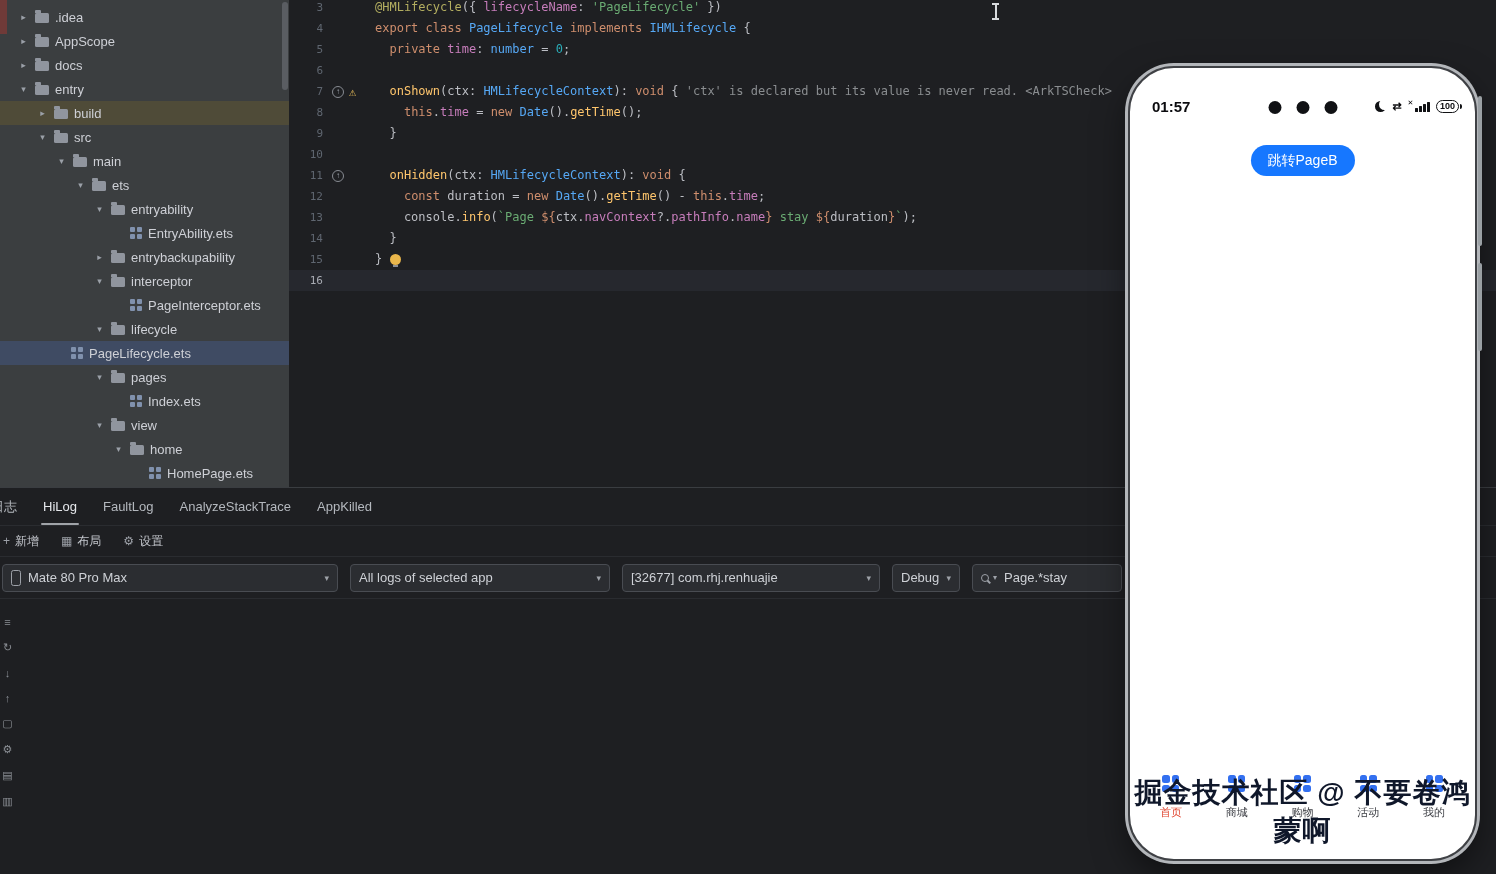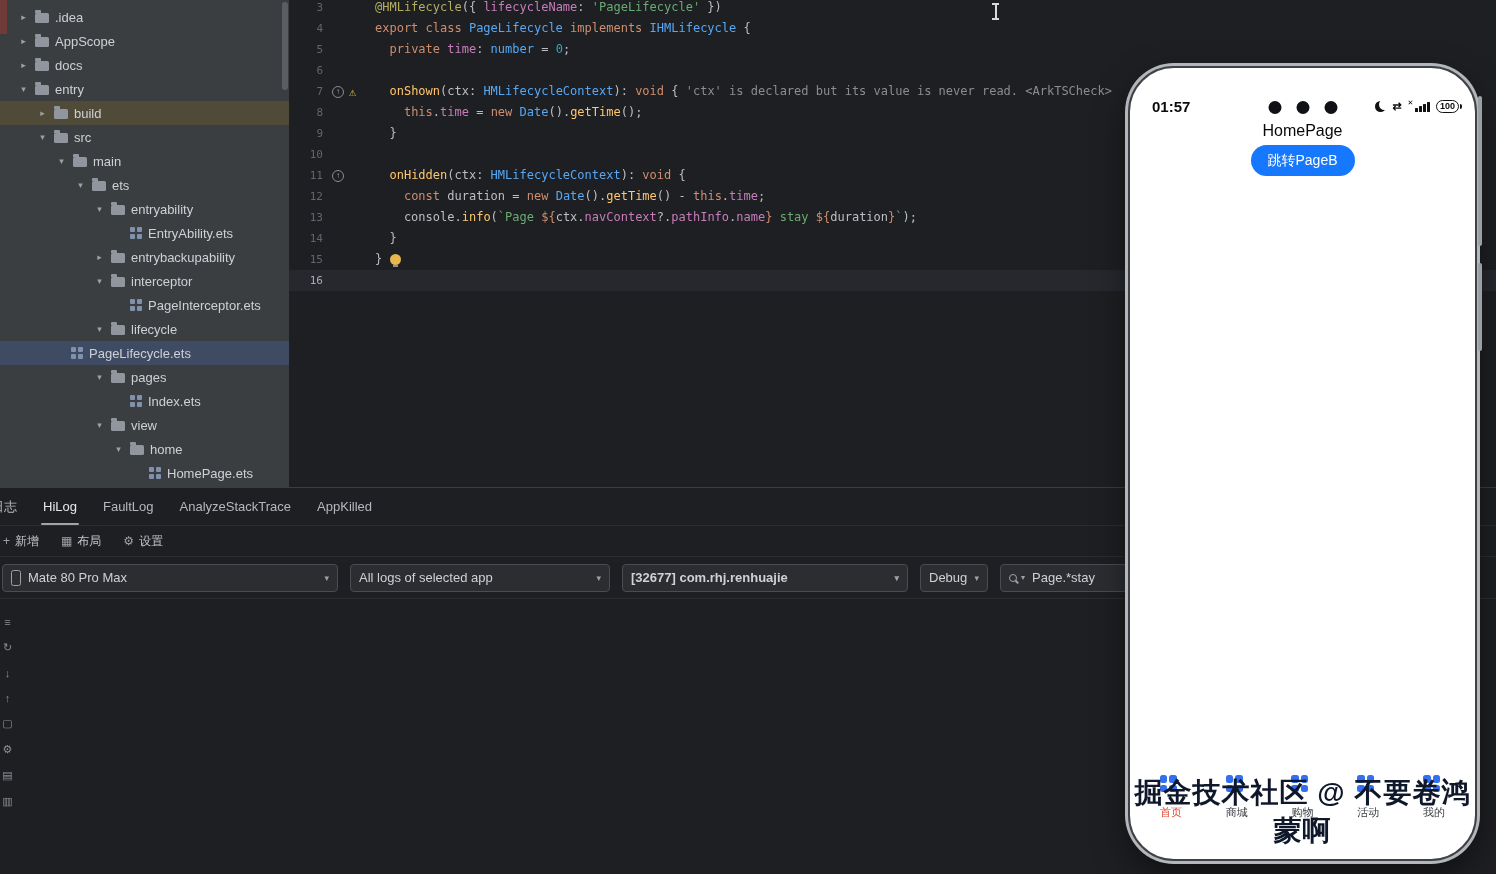--- a/index.html
+++ b/index.html
@@ -81,21 +81,21 @@
 .transfer{font-size:11px;font-weight:700}
 .sigx{font-size:7px;margin-right:-4px;margin-top:-7px}
 .sig{display:flex;align-items:flex-end;gap:1.5px;height:11px}
 .sig i{display:block;width:2.5px;background:#101114;border-radius:.5px}
 .sig i:nth-child(1){height:4px}.sig i:nth-child(2){height:6px}.sig i:nth-child(3){height:8px}.sig i:nth-child(4){height:10px}
 .batt{min-width:22px;height:13px;border:1px solid #101114;border-radius:7px;font-size:9px;font-weight:700;display:flex;align-items:center;justify-content:center;padding:0 3px;position:relative}
 .batt::after{content:"";position:absolute;right:-4px;top:3.5px;width:2.5px;height:5px;background:#101114;border-radius:0 2px 2px 0}
 .p-title{position:absolute;top:54px;left:0;right:0;text-align:center;font-size:16px;color:#08080a}
 .p-btn{position:absolute;top:77px;left:50%;transform:translateX(-50%);height:31px;padding:0 17px;background:var(--accent_blue);color:#fff;font-size:14px;border:none;border-radius:16px;display:flex;align-items:center;white-space:nowrap}
 .p-tabs{position:absolute;left:8px;right:8px;bottom:39px;display:flex;justify-content:space-around}
-.p-tab{display:flex;flex-direction:column;gap:13px;font-size:11px;color:#3a3c42}
+.p-tab{display:flex;flex-direction:column;align-items:center;gap:13px;font-size:11px;color:#3a3c42}
 .p-tab.active{color:var(--tab_label_red)}
 .grid-icon{width:17px;height:17px;display:grid;grid-template-columns:1fr 1fr;grid-template-rows:1fr 1fr;gap:2px}
 .grid-icon span{background:var(--tab_icon_blue);border-radius:2.5px}
 .p-watermark{position:absolute;left:0;right:0;bottom:9px;text-align:center;font-size:28px;font-weight:600;color:#0f172a;letter-spacing:1px}
 </style>
 </head>
 <body>
 
 <div class="sidebar">
   <div class="tree">
@@ -338,21 +338,21 @@
   <div class="ctrlrow">
       <div class="dd" style="width: 336px;">
         <span class="phic"></span>
         <span class="ddv">Mate 80 Pro Max</span>
         <span class="chevd">▾</span>
       </div>
       <div class="dd" style="width: 260px;">
         <span class="ddv">All logs of selected app</span>
         <span class="chevd">▾</span>
       </div>
-      <div class="dd" style="width: 286px; font-weight: bold;">
+      <div class="dd" style="width: 258px;">
         <span class="ddv">[32677] com.rhj.renhuajie</span>
         <span class="chevd">▾</span>
       </div>
       <div class="dd" style="width: 68px;">
         <span class="ddv">Debug</span>
         <span class="chevd">▾</span>
       </div>
       <div class="dd" style="width: 150px;">
         <span class="mag"></span>
         <span class="minichev">▾</span>
@@ -387,21 +387,20 @@
           <i></i>
         </span>
       <span class="batt">100</span>
     </span>
   </div>
   <div class="p-dots">
       <span></span>
       <span></span>
       <span></span>
     </div>
-  <div class="p-title">HomePage</div>
   <button class="p-btn">跳转PageB</button>
   <div class="p-tabs">
       <div class="p-tab active">
         <span class="grid-icon">
           <span></span>
           <span></span>
           <span></span>
           <span></span>
         </span>
         <span class="p-tab-label">首页</span>

